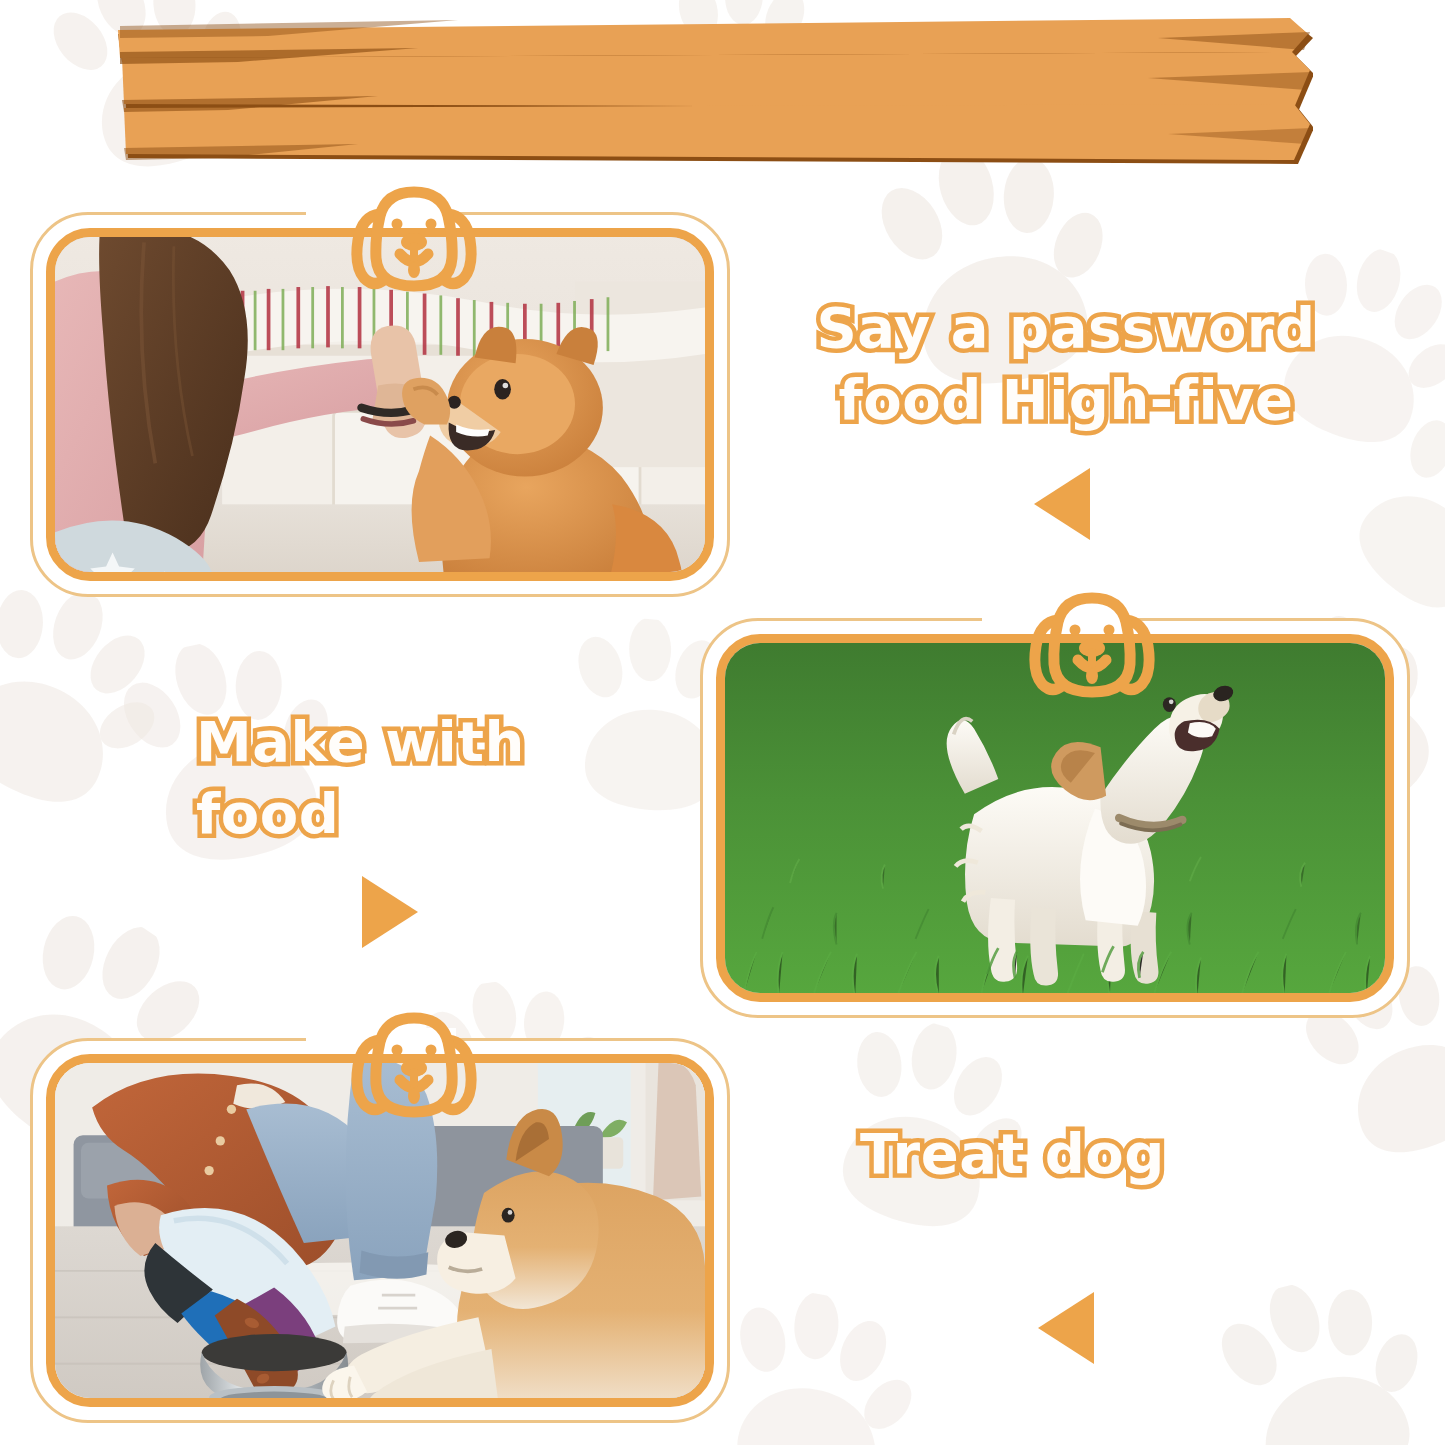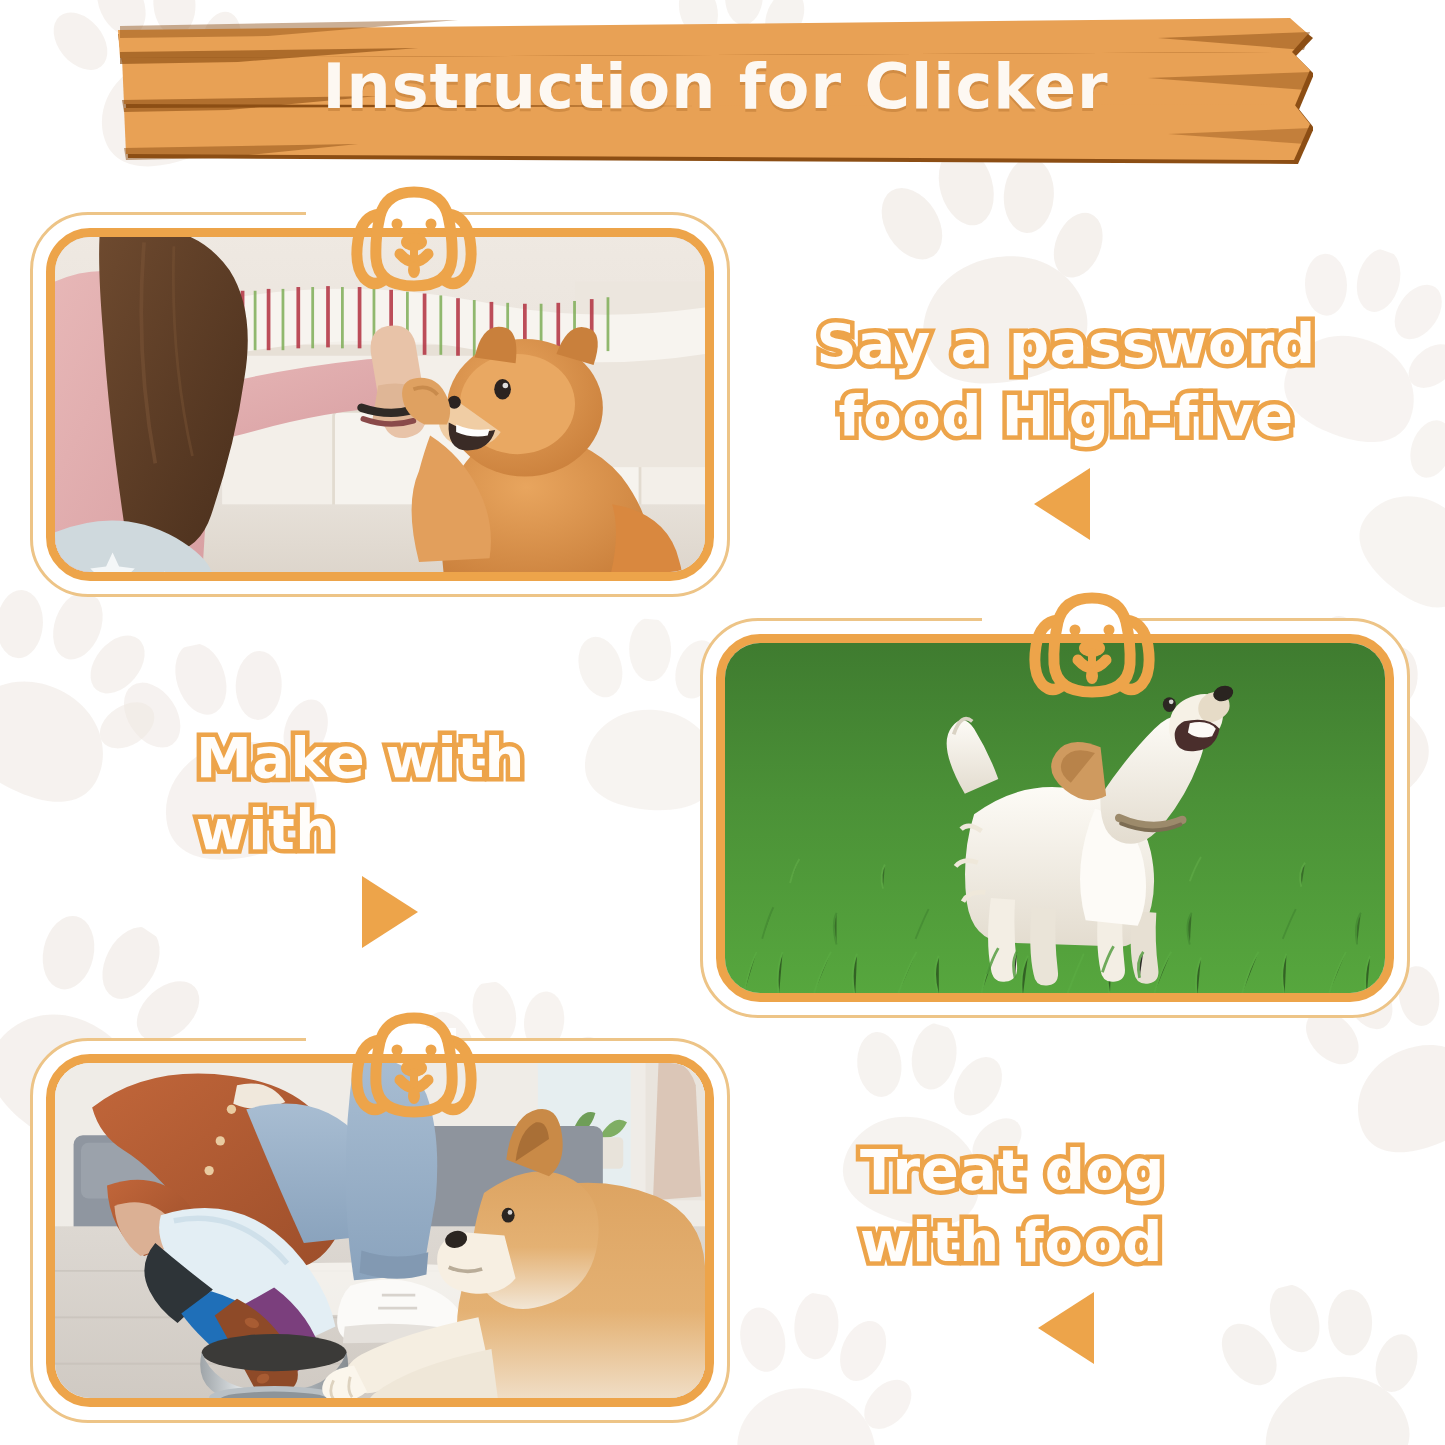--- a/index.html
+++ b/index.html
@@ -107,21 +107,20 @@
     position: absolute;
     z-index: 4;
     font-family: "DejaVu Sans", sans-serif;
     font-size: 56px;
     font-weight: 700;
     line-height: 1.28;
     color: #fffdfa;
     -webkit-text-stroke: 9px #eda44a;
     paint-order: stroke fill;
     letter-spacing: .5px;
-    margin-top: 16px;
   }
   .caption .line { display: block; }
 
   
   .arrow {
     position: absolute;
     z-index: 4;
     width: 0; height: 0;
   }
   .arrow-left {
@@ -337,21 +336,20 @@
 
       <path d="M2 36 L300 32 L120 46 L2 48 Z" fill="#8C4E14" opacity=".65"></path>
       <path d="M4 84 L260 80 L110 94 L6 96 Z" fill="#8C4E14" opacity=".6"></path>
       <path d="M6 132 L240 128 L100 142 L8 144 Z" fill="#8C4E14" opacity=".5"></path>
       <path d="M2 10 L340 4 L150 20 L2 22 Z" fill="#8C4E14" opacity=".45"></path>
 
       <path d="M1192 16 L1040 22 L1186 34 Z" fill="#8C4E14" opacity=".5"></path>
       <path d="M1194 56 L1030 62 L1188 74 Z" fill="#8C4E14" opacity=".45"></path>
       <path d="M1194 112 L1050 118 L1188 128 Z" fill="#8C4E14" opacity=".4"></path>
     </svg>
-    <div class="banner-title">Instruction for Clicker</div>
   </div>
 
   <div class="card" style="left:30px; top:212px; width:700px; height:385px;">
     <div class="card-outer"></div>
     <div class="card-inner">
       <div class="photo">
         <svg class="scene" viewBox="0 0 700 385" preserveAspectRatio="xMidYMid slice">
           <defs>
             <linearGradient id="s1wall" x1="0" y1="0" x2="0" y2="1">
               <stop offset="0" stop-color="#efe9e2"></stop>
@@ -598,21 +596,21 @@
         <path d="M74 62 v12" stroke="#EDA44A" stroke-width="8" stroke-linecap="round"></path>
         <ellipse cx="74" cy="86" rx="6" ry="8" fill="#EDA44A"></ellipse>
         <circle cx="57" cy="40" r="5.5" fill="#EDA44A"></circle>
         <circle cx="91" cy="40" r="5.5" fill="#EDA44A"></circle>
       </svg>
     </div>
   </div>
 
   <div class="caption" style="left:196px; top:706px; width:420px;">
     <span class="line">Make with</span>
-    <span class="line">with</span>
+    <span class="line">food</span>
   </div>
   <div class="arrow arrow-right" style="left:362px; top:876px;"></div>
 
   <div class="card" style="left:30px; top:1038px; width:700px; height:385px;">
     <div class="card-outer"></div>
     <div class="card-inner">
       <div class="photo">
         <svg class="scene" viewBox="0 0 700 385" preserveAspectRatio="xMidYMid slice">
           <defs>
             <linearGradient id="s3floor" x1="0" y1="0" x2="0" y2="1">
@@ -748,17 +746,16 @@
         <path d="M74 62 v12" stroke="#EDA44A" stroke-width="8" stroke-linecap="round"></path>
         <ellipse cx="74" cy="86" rx="6" ry="8" fill="#EDA44A"></ellipse>
         <circle cx="57" cy="40" r="5.5" fill="#EDA44A"></circle>
         <circle cx="91" cy="40" r="5.5" fill="#EDA44A"></circle>
       </svg>
     </div>
   </div>
 
   <div class="caption" style="left:860px; top:1118px; width:450px; text-align:left;">
     <span class="line">Treat dog</span>
-    <span class="line">with food</span>
   </div>
   <div class="arrow arrow-left" style="left:1038px; top:1292px;"></div>
 
 </div>
 
 </body></html>

